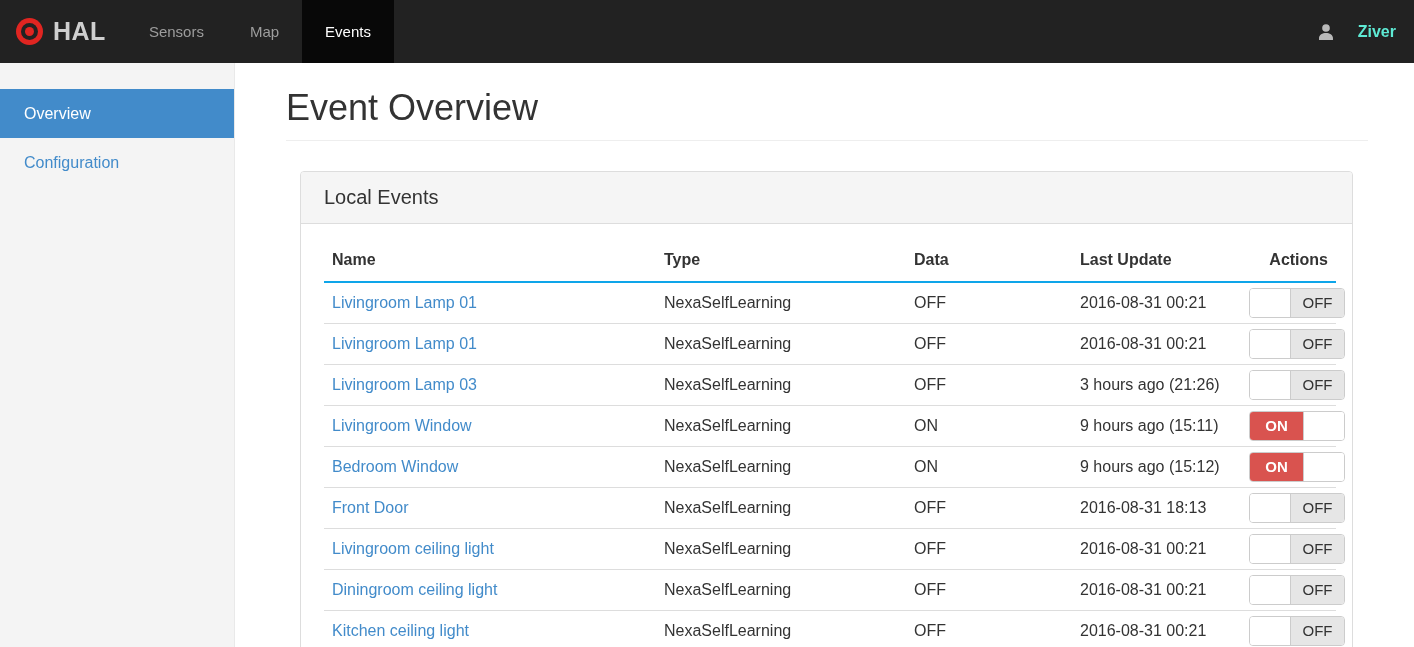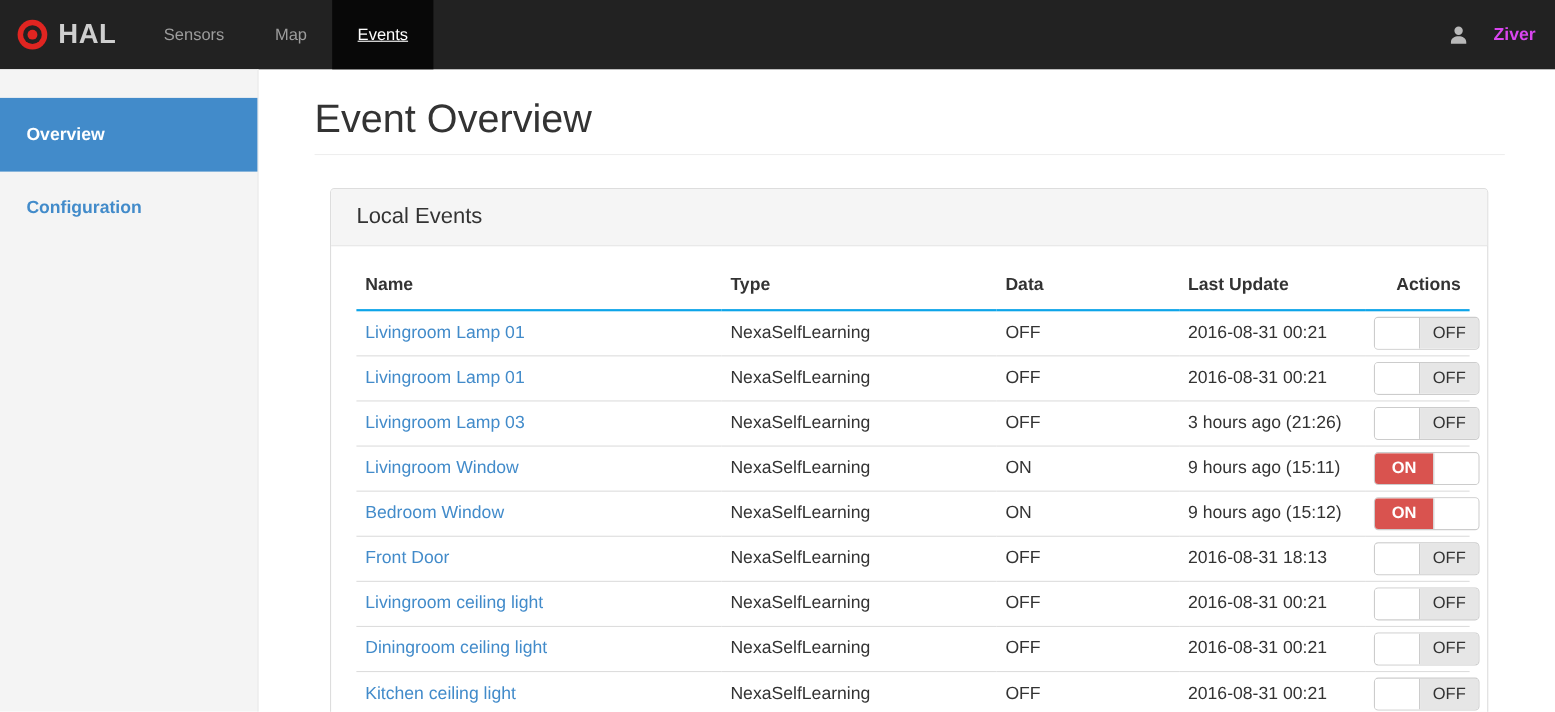--- a/index.html
+++ b/index.html
@@ -11,31 +11,31 @@
   .brand { display:flex; align-items:center; gap:10px; padding:0 20px 0 16px; cursor:pointer; }
   .logo { width:27px; height:27px; border-radius:50%; background:#e02521;
           display:flex; align-items:center; justify-content:center; }
   .logo-mid { width:17px; height:17px; border-radius:50%; background:#222;
           display:flex; align-items:center; justify-content:center; }
   .logo-dot { width:9px; height:9px; border-radius:50%; background:#e02521; }
   .brand-text { color:#cfcfcf; font-size:25px; font-weight:bold; letter-spacing:.5px; }
   .nav-items { display:flex; align-items:stretch; }
   .nav-item { display:flex; align-items:center; padding:0 23px; color:#9d9d9d;
               font-size:15px; cursor:pointer; }
-  .nav-item.active { background:#080808; color:#fff;text-decoration:underline; }
+  .nav-item.active { background:#080808; color:#fff; }
   .navbar-right { margin-left:auto; display:flex; align-items:center; gap:23px;
-                  padding-right:18px; color:#d946ef; font-weight:bold; font-size:16px;
+                  padding-right:18px; color:#5eead4; font-weight:bold; font-size:16px;
                   cursor:pointer; }
 
   
   .page { display:flex; height:584px; }
   .sidebar { width:235px; background:#f4f4f4; border-right:1px solid #e9e9e9;
              padding-top:26px; flex-shrink:0; }
-  .side-item { height:67px; display:flex; align-items:center; padding-left:24px;
-               font-size:16px; color:#428bca; cursor:pointer;font-weight:bold; }
+  .side-item { height:49px; display:flex; align-items:center; padding-left:24px;
+               font-size:16px; color:#428bca; cursor:pointer; }
   .side-item.active { background:#428bca; color:#fff; }
   .main { flex:1; padding-left:51px; }
 
   .page-header { margin:25px 46px 0 0; padding-bottom:12px; border-bottom:1px solid #eee; }
   .page-header h1 { font-size:36px; font-weight:400; color:#333; line-height:1.1; }
 
   
   .panel { margin:30px 61px 0 14px; border:1px solid #ddd; border-radius:4px; background:#fff; }
   .panel-heading { background:#f5f5f5; padding:14px 23px; font-size:20px; color:#333;
                    border-bottom:1px solid #ddd; border-radius:3px 3px 0 0; }

